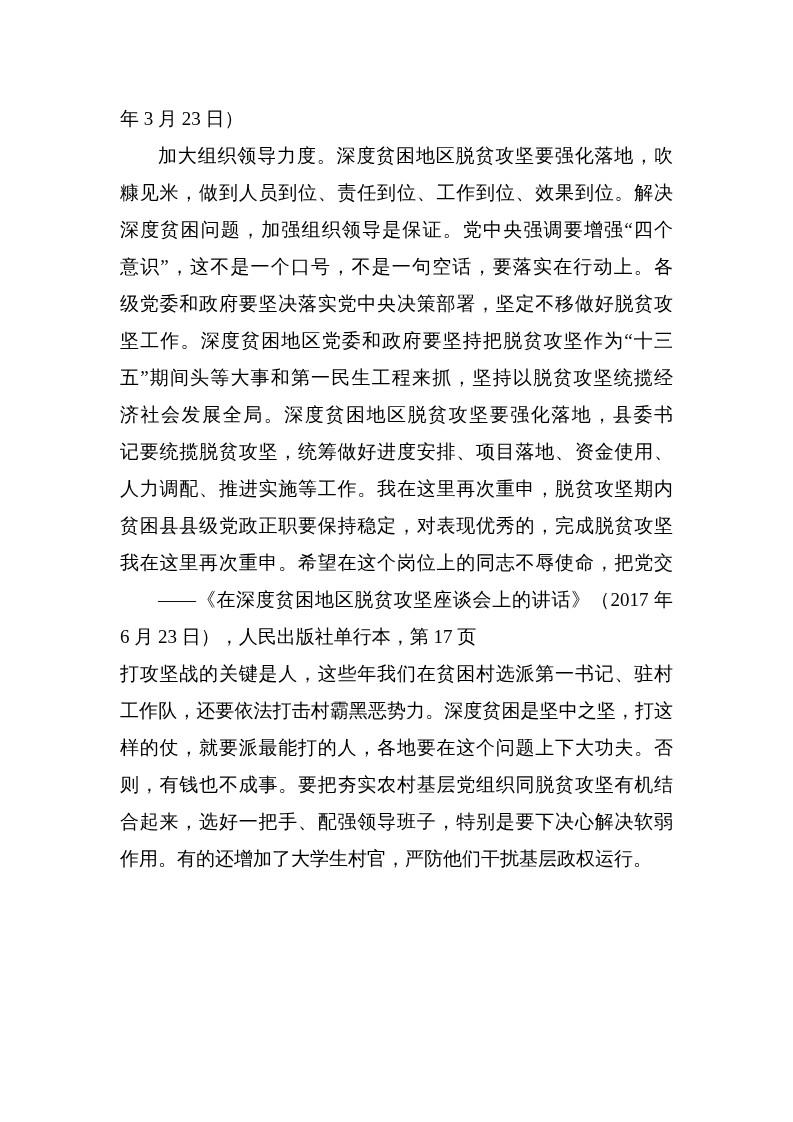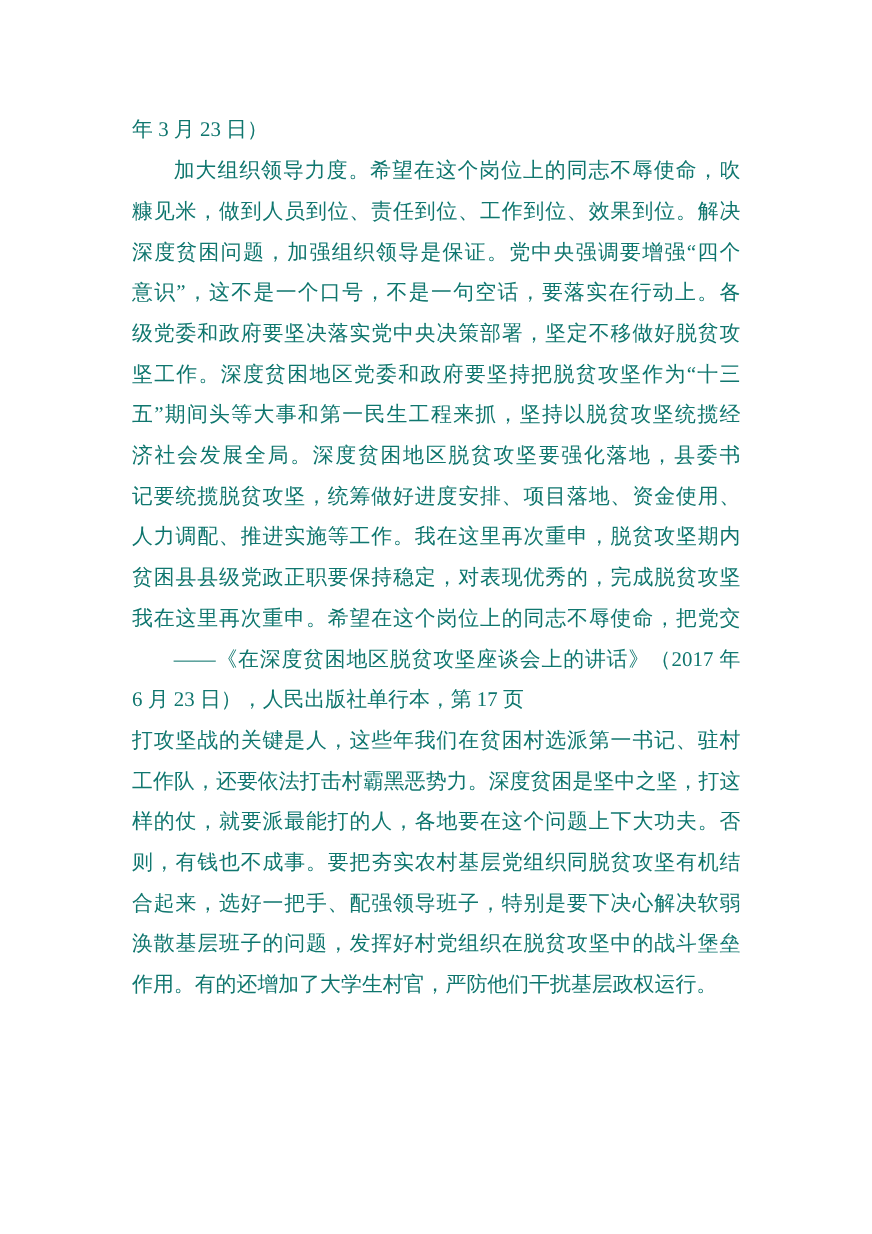--- a/index.html
+++ b/index.html
@@ -39,26 +39,26 @@
     text-indent: 2em;
   }
   .line.para-end {
     text-align-last: left;
   }
 </style>
 </head>
 <body style="background: rgb(255, 255, 255);">
 
 <div class="page">
-  <div class="content" style="color: #0f766e;">
+  <div class="content" style="color: #000000;">
       <div class="paragraph">
         <div class="line para-end">年 3 月 23 日）</div>
       </div>
       <div class="paragraph">
-        <div class="line para-start">加大组织领导力度。希望在这个岗位上的同志不辱使命，吹</div>
+        <div class="line para-start">加大组织领导力度。深度贫困地区脱贫攻坚要强化落地，吹</div>
         <div class="line">糠见米，做到人员到位、责任到位、工作到位、效果到位。解决</div>
         <div class="line">深度贫困问题，加强组织领导是保证。党中央强调要增强“四个</div>
         <div class="line">意识”，这不是一个口号，不是一句空话，要落实在行动上。各</div>
         <div class="line">级党委和政府要坚决落实党中央决策部署，坚定不移做好脱贫攻</div>
         <div class="line">坚工作。深度贫困地区党委和政府要坚持把脱贫攻坚作为“十三</div>
         <div class="line">五”期间头等大事和第一民生工程来抓，坚持以脱贫攻坚统揽经</div>
         <div class="line">济社会发展全局。深度贫困地区脱贫攻坚要强化落地，县委书</div>
         <div class="line">记要统揽脱贫攻坚，统筹做好进度安排、项目落地、资金使用、</div>
         <div class="line">人力调配、推进实施等工作。我在这里再次重申，脱贫攻坚期内</div>
         <div class="line">贫困县县级党政正职要保持稳定，对表现优秀的，完成脱贫攻坚</div>
@@ -67,17 +67,16 @@
       <div class="paragraph">
         <div class="line para-start">——《在深度贫困地区脱贫攻坚座谈会上的讲话》（2017 年</div>
         <div class="line para-end">6 月 23 日），人民出版社单行本，第 17 页</div>
       </div>
       <div class="paragraph">
         <div class="line">打攻坚战的关键是人，这些年我们在贫困村选派第一书记、驻村</div>
         <div class="line">工作队，还要依法打击村霸黑恶势力。深度贫困是坚中之坚，打这</div>
         <div class="line">样的仗，就要派最能打的人，各地要在这个问题上下大功夫。否</div>
         <div class="line">则，有钱也不成事。要把夯实农村基层党组织同脱贫攻坚有机结</div>
         <div class="line">合起来，选好一把手、配强领导班子，特别是要下决心解决软弱</div>
-        <div class="line">涣散基层班子的问题，发挥好村党组织在脱贫攻坚中的战斗堡垒</div>
         <div class="line para-end">作用。有的还增加了大学生村官，严防他们干扰基层政权运行。</div>
       </div>
     </div>
 </div>
 
 </body></html>

